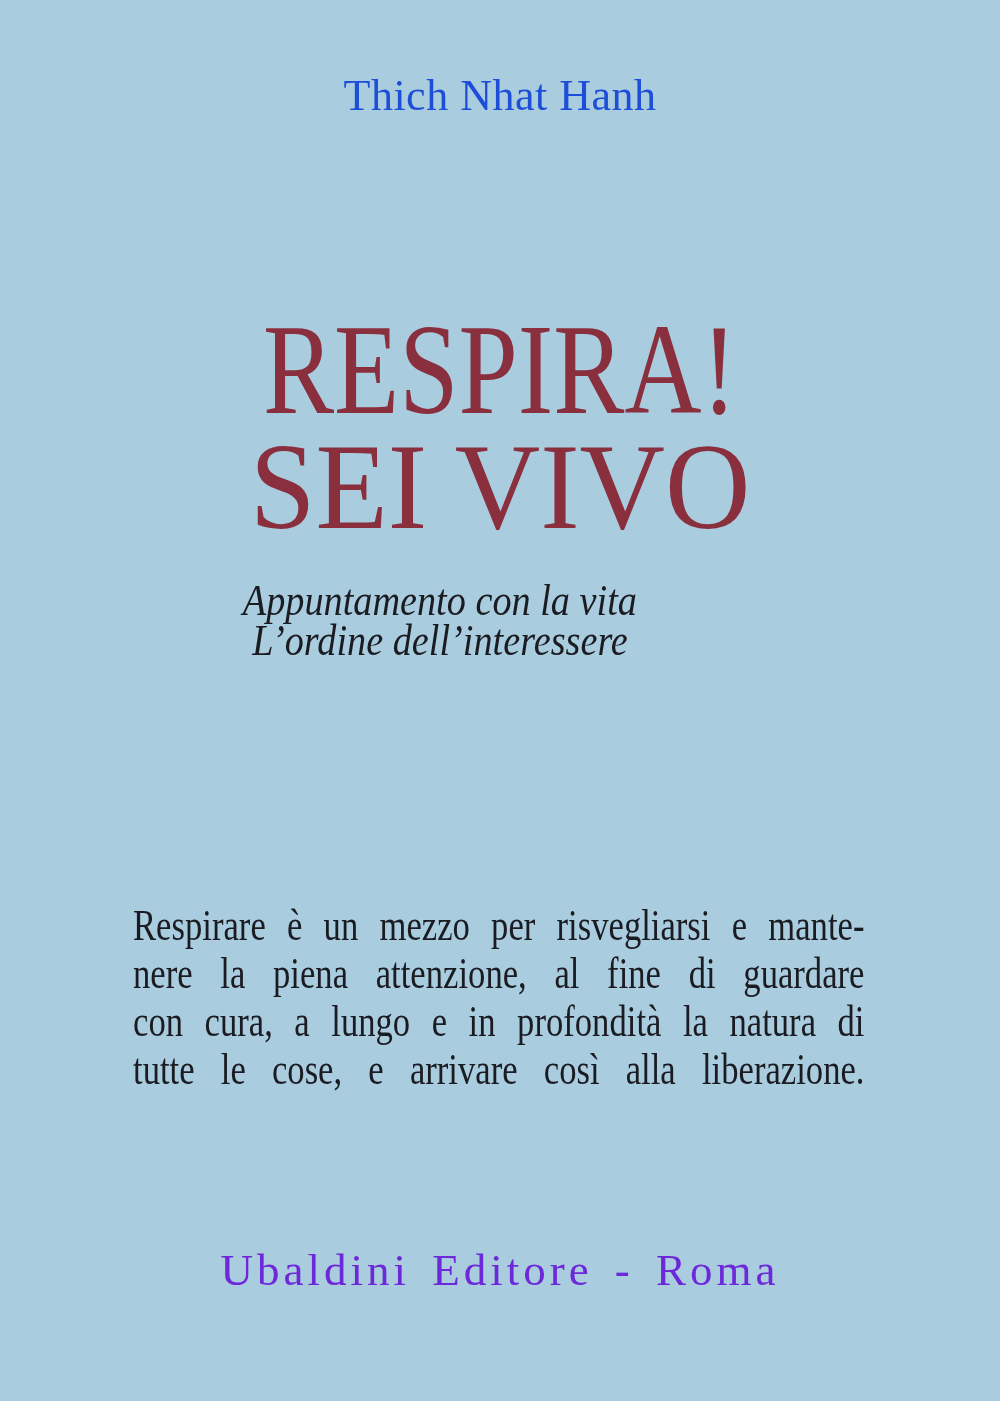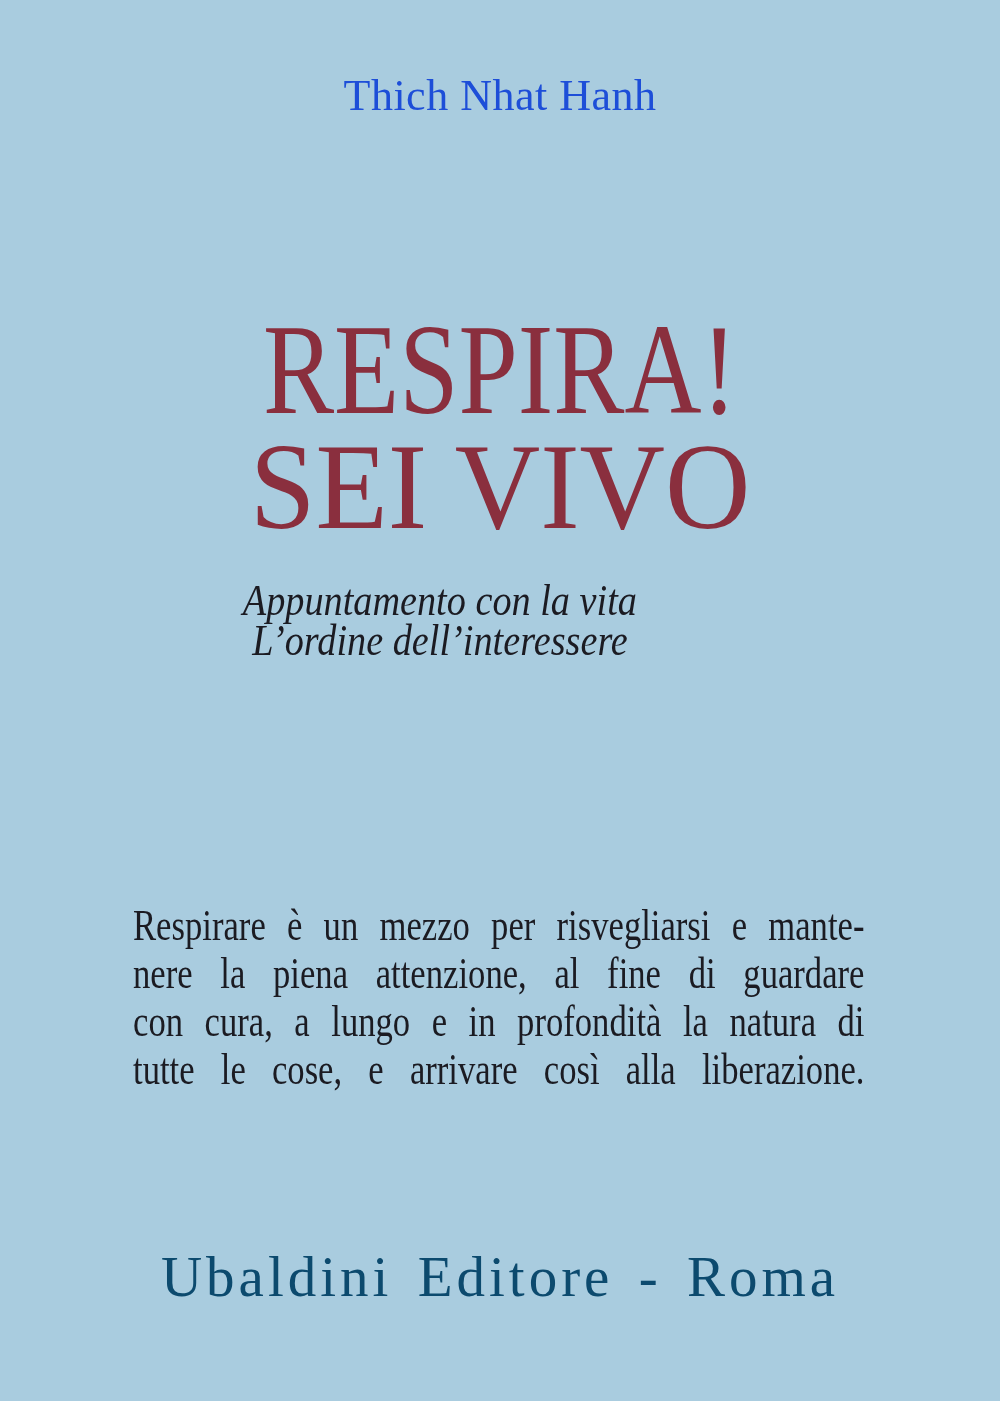--- a/index.html
+++ b/index.html
@@ -83,22 +83,22 @@
   .blurb-line {
     height: 48px;
     line-height: 1;
     font-size: 45px;
     text-align: justify;
     text-align-last: justify;
     white-space: normal;
   }
   .publisher {
     top: 1248px;
-    font-size: 57px;
-    color: #0c4a6e;
+    font-size: 45px;
+    color: #6d28d9;
     letter-spacing: 4px;
     word-spacing: 7px;
   }
 </style>
 </head>
 <body>
 
 <div class="cover">
 
   <div class="centered-line author">Thich Nhat Hanh</div>

